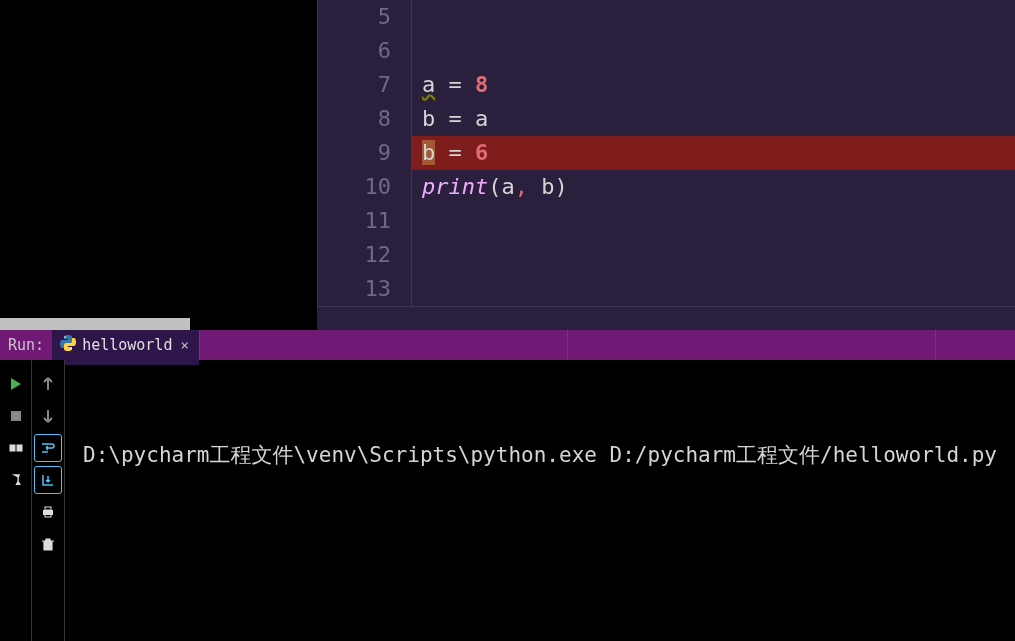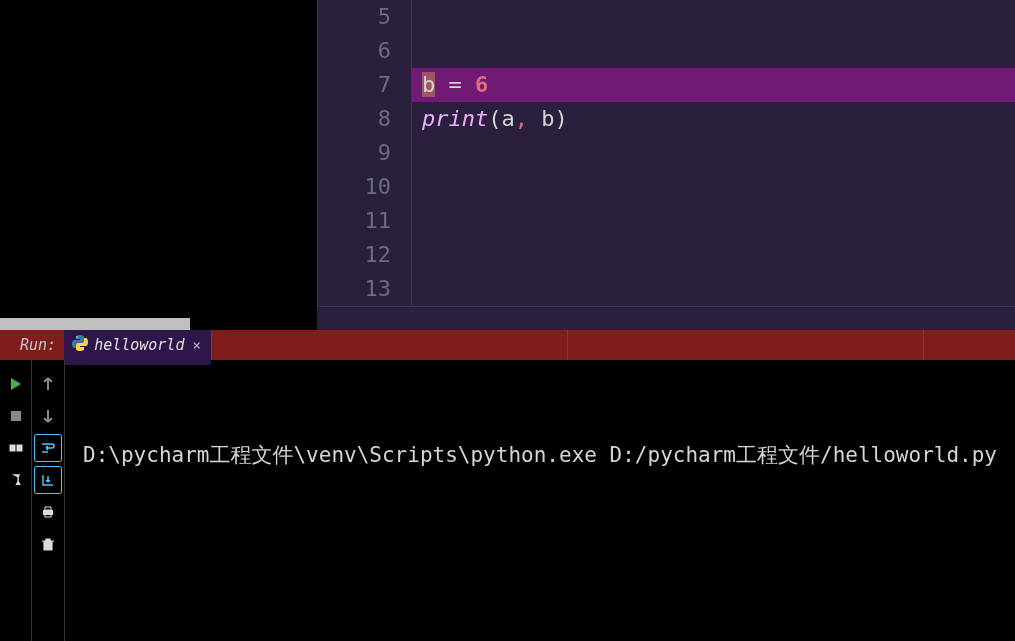--- a/index.html
+++ b/index.html
@@ -61,21 +61,21 @@
     }
     .code-line {
       height: 34px;
       line-height: 34px;
       font-size: 22px;
       padding-left: 10px;
       white-space: pre;
       color: #d4d4d4;
     }
     .code-line.highlighted {
-      background: #701a75;
+      background: #7f1d1d;
     }
     .num { color: #e06c75; font-weight: bold; }
     .builtin { color: #f0abfc; font-style: italic; }
     .comma { color: #e06c75; }
     .warn-underline {
       border-bottom: 2px wavy #808000;
       text-decoration: underline wavy #808000;
     }
     .cursor-block {
       background: rgba(200,150,80,0.5);
@@ -86,25 +86,24 @@
       border-top: 1px solid #3d3554;
     }
     .run-panel {
       flex: 1;
       background: #000;
       display: flex;
       flex-direction: column;
     }
     .run-header {
       height: 30px;
-      background: #7f1d1d;
+      background: #701a75;
       display: flex;
       align-items: center;
-      padding: 12px;
-      font-style: italic;
+      padding: 0;
     }
     .run-label {
       color: #c8c8c8;
       font-size: 15px;
       padding: 0 8px;
     }
     .run-tab {
       display: flex;
       align-items: center;
       background: #2f164a;
@@ -199,20 +198,22 @@
           <div class="gutter-line">8</div>
           <div class="gutter-line">9</div>
           <div class="gutter-line">10</div>
           <div class="gutter-line">11</div>
           <div class="gutter-line">12</div>
           <div class="gutter-line">13</div>
         </div>
       <div class="code-lines" id="code-lines">
           <div class="code-line"></div>
           <div class="code-line"></div>
+          <div class="code-line"><span class="warn-underline">a</span><span> = </span><span class="num">8</span></div>
+          <div class="code-line"><span>b = a</span></div>
           <div class="code-line highlighted"><span class="cursor-block">b</span><span> = </span><span class="num">6</span></div>
           <div class="code-line"><span class="builtin">print</span><span>(a</span><span class="comma">,</span><span> b)</span></div>
           <div class="code-line"></div>
           <div class="code-line"></div>
           <div class="code-line"></div>
         </div>
     </div>
     <div class="editor-status"></div>
   </div>
 </div>

